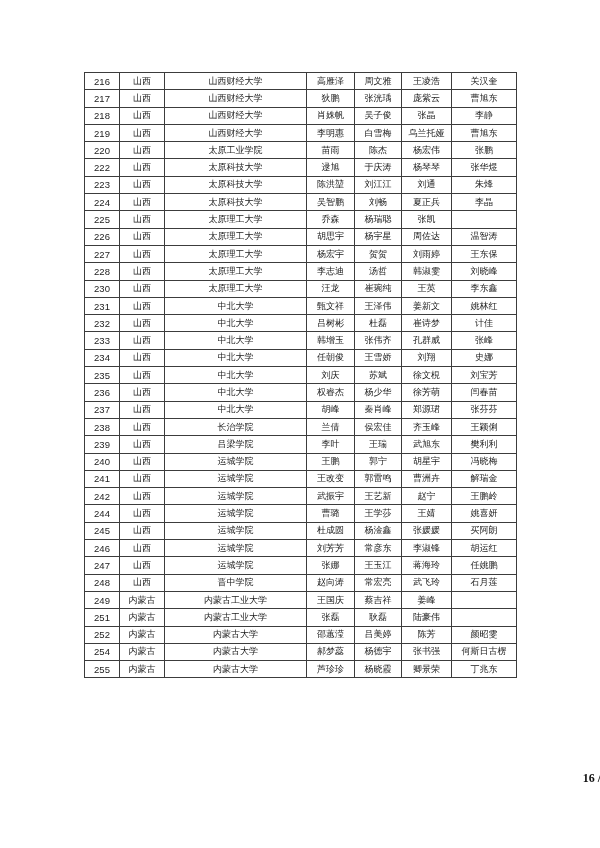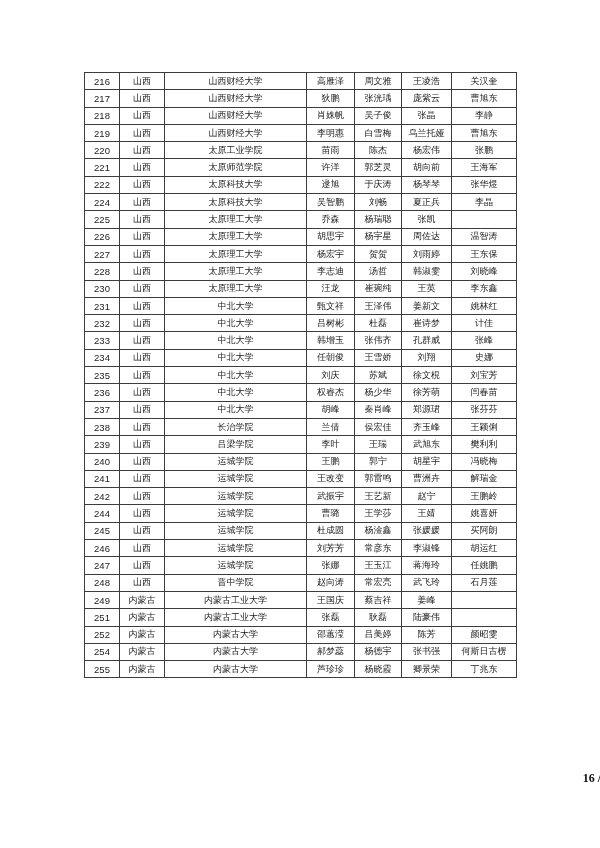--- a/index.html
+++ b/index.html
@@ -106,38 +106,38 @@
         <tr>
           <td class="c0">220</td>
           <td class="c1">山西</td>
           <td class="c2">太原工业学院</td>
           <td class="c3">苗雨</td>
           <td class="c4">陈杰</td>
           <td class="c5">杨宏伟</td>
           <td class="c6">张鹏</td>
         </tr>
         <tr>
-          <td class="c0">221</td>
-          <td class="c1">山西</td>
-          <td class="c2">太原师范学院</td>
-          <td class="c3">许洋</td>
-          <td class="c4">郭芝灵</td>
-          <td class="c5">胡向前</td>
-          <td class="c6">王海军</td>
-        </tr>
-        <tr>
           <td class="c0">222</td>
           <td class="c1">山西</td>
           <td class="c2">太原科技大学</td>
           <td class="c3">逯旭</td>
           <td class="c4">于庆涛</td>
           <td class="c5">杨琴琴</td>
           <td class="c6">张华煜</td>
         </tr>
         <tr>
+          <td class="c0">223</td>
+          <td class="c1">山西</td>
+          <td class="c2">太原科技大学</td>
+          <td class="c3">陈洪堃</td>
+          <td class="c4">刘江江</td>
+          <td class="c5">刘通</td>
+          <td class="c6">朱烽</td>
+        </tr>
+        <tr>
           <td class="c0">224</td>
           <td class="c1">山西</td>
           <td class="c2">太原科技大学</td>
           <td class="c3">吴智鹏</td>
           <td class="c4">刘畅</td>
           <td class="c5">夏正兵</td>
           <td class="c6">李晶</td>
         </tr>
         <tr>
           <td class="c0">225</td>

